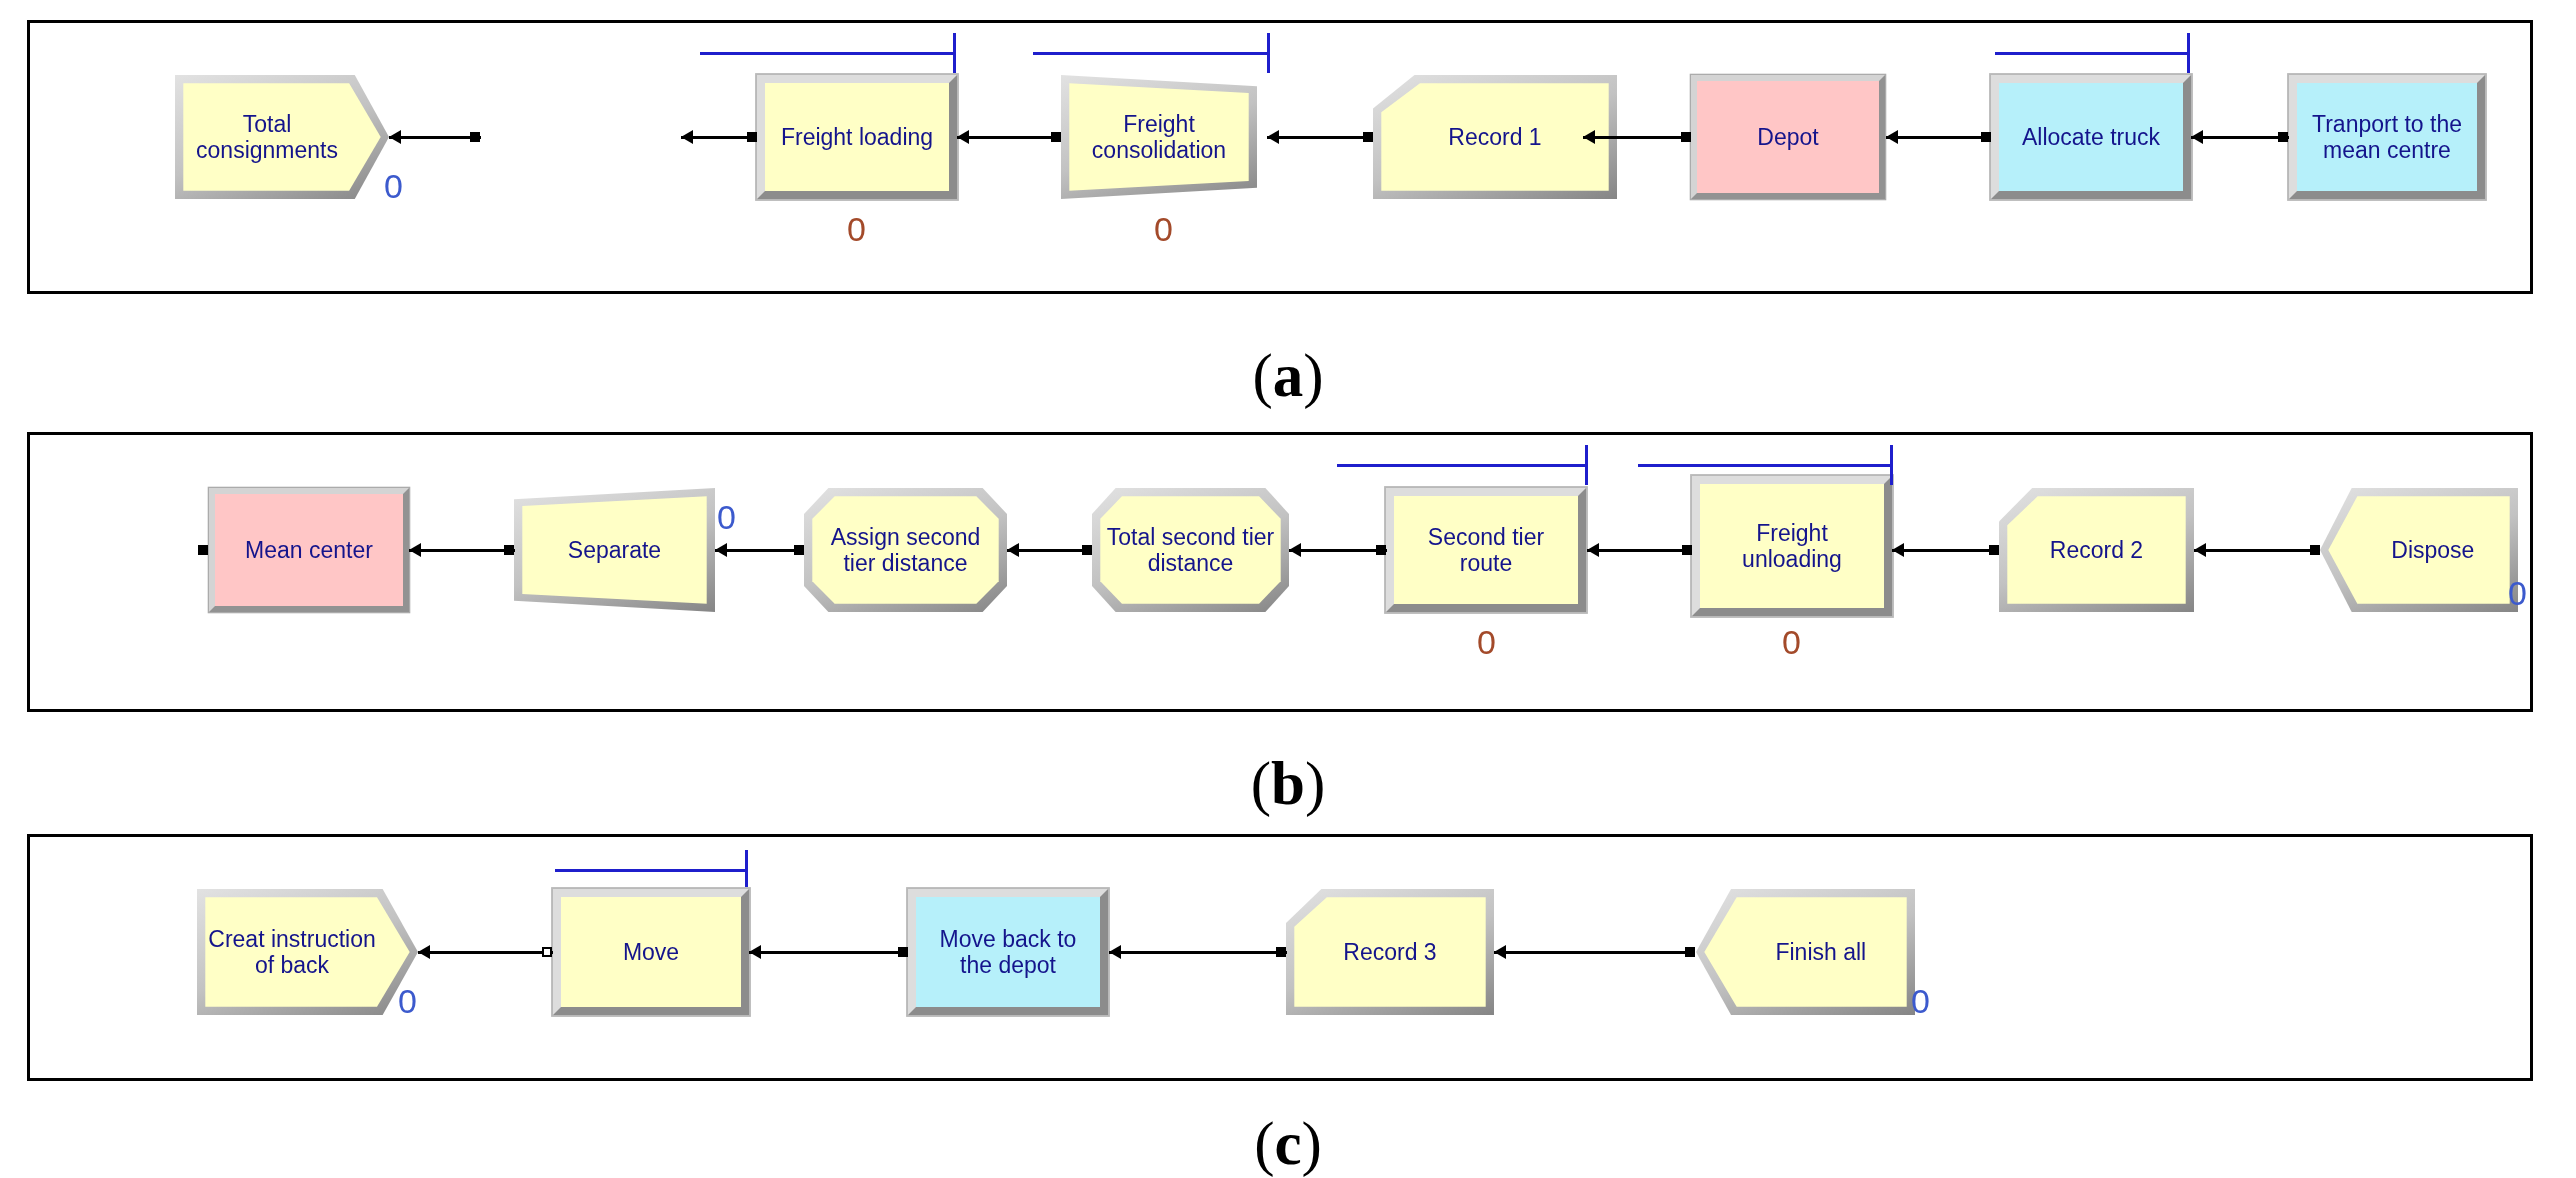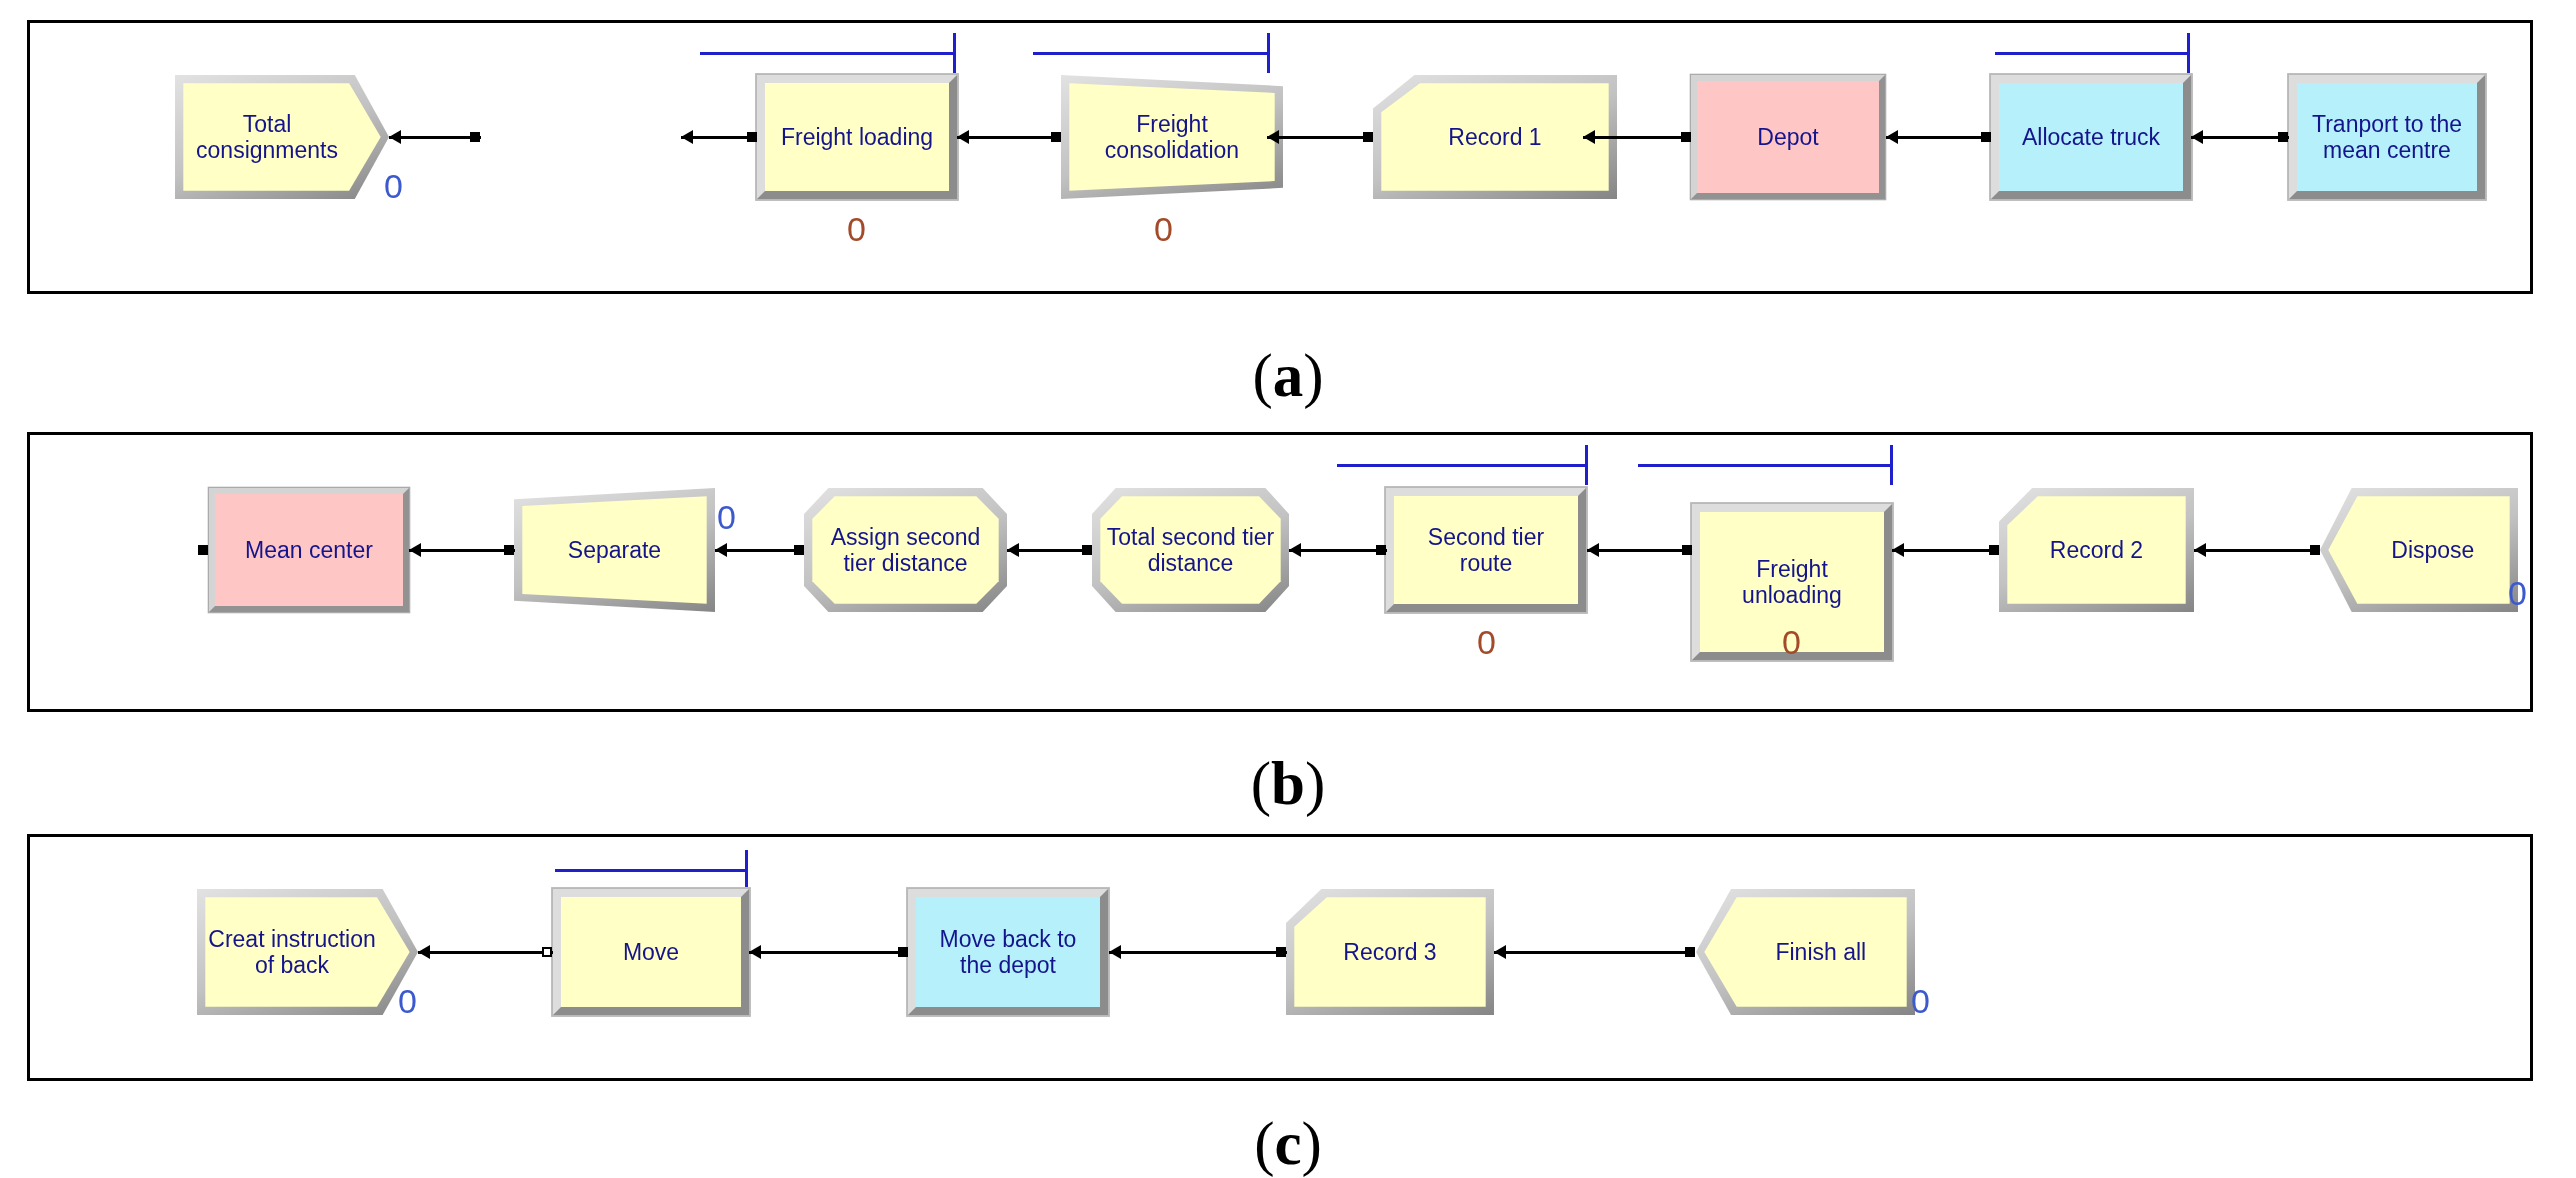--- a/index.html
+++ b/index.html
@@ -50,21 +50,21 @@
     </div>
     <div class="counter counter-blue" style="left: 368px; top: 167px; width: 51px; position: absolute;">0</div>
     <div class="block bevel-rect" style="left: 757px; top: 75px; width: 200px; height: 124px; position: absolute; background: rgb(255, 255, 198);">
       <div class="blabel">
         <span>Freight loading</span>
       </div>
     </div>
     <div class="queue-line" style="left: 700px; top: 52px; width: 255px; height: 3.2px; position: absolute;"></div>
     <div class="queue-tick" style="left: 953px; top: 32.5px; width: 3.2px; height: 40px; position: absolute;"></div>
     <div class="counter counter-red" style="left: 831px; top: 210px; width: 51px; position: absolute;">0</div>
-    <div class="block" style="left: 1061px; top: 75px; width: 222px; height: 124px; position: absolute;">
+    <div class="block" style="left: 1061px; top: 75px; width: 196px; height: 124px; position: absolute;">
       <div class="shape-outer" style="clip-path: polygon(0px 0px, 100% 9%, 100% 91%, 0px 100%);"></div>
       <div class="shape-inner" style="clip-path: polygon(0px 0px, 100% 9%, 100% 91%, 0px 100%); background: rgb(255, 255, 198);"></div>
       <div class="blabel">
         <span>Freight consolidation</span>
       </div>
     </div>
     <div class="queue-line" style="left: 1033px; top: 52px; width: 235px; height: 3.2px; position: absolute;"></div>
     <div class="queue-tick" style="left: 1267px; top: 32.5px; width: 3.2px; height: 40px; position: absolute;"></div>
     <div class="counter counter-red" style="left: 1138px; top: 210px; width: 51px; position: absolute;">0</div>
     <div class="block" style="left: 1373px; top: 75px; width: 244px; height: 124px; position: absolute;">
@@ -142,21 +142,21 @@
       </div>
     </div>
     <div class="block bevel-rect" style="left: 1386px; top: 488px; width: 200px; height: 124px; position: absolute; background: rgb(255, 255, 198);">
       <div class="blabel">
         <span>Second tier route</span>
       </div>
     </div>
     <div class="queue-line" style="left: 1337px; top: 464px; width: 249px; height: 3.2px; position: absolute;"></div>
     <div class="queue-tick" style="left: 1585px; top: 445px; width: 3.2px; height: 40px; position: absolute;"></div>
     <div class="counter counter-red" style="left: 1461px; top: 623px; width: 51px; position: absolute;">0</div>
-    <div class="block bevel-rect" style="left: 1692px; top: 504px; width: 200px; height: 156px; position: absolute; background: rgb(255, 255, 198);">
+    <div class="block bevel-rect" style="left: 1692px; top: 476px; width: 200px; height: 140px; position: absolute; background: rgb(255, 255, 198);">
       <div class="blabel">
         <span>Freight unloading</span>
       </div>
     </div>
     <div class="queue-line" style="left: 1638px; top: 464px; width: 254px; height: 3.2px; position: absolute;"></div>
     <div class="queue-tick" style="left: 1890px; top: 445px; width: 3.2px; height: 40px; position: absolute;"></div>
     <div class="counter counter-red" style="left: 1766px; top: 623px; width: 51px; position: absolute;">0</div>
     <div class="block" style="left: 1999px; top: 488px; width: 195px; height: 124px; position: absolute;">
       <div class="shape-outer" style="clip-path: polygon(17% 0px, 100% 0px, 100% 100%, 0px 100%, 0px 27%);"></div>
       <div class="shape-inner" style="clip-path: polygon(17% 0px, 100% 0px, 100% 100%, 0px 100%, 0px 27%); background: rgb(255, 255, 198);"></div>

